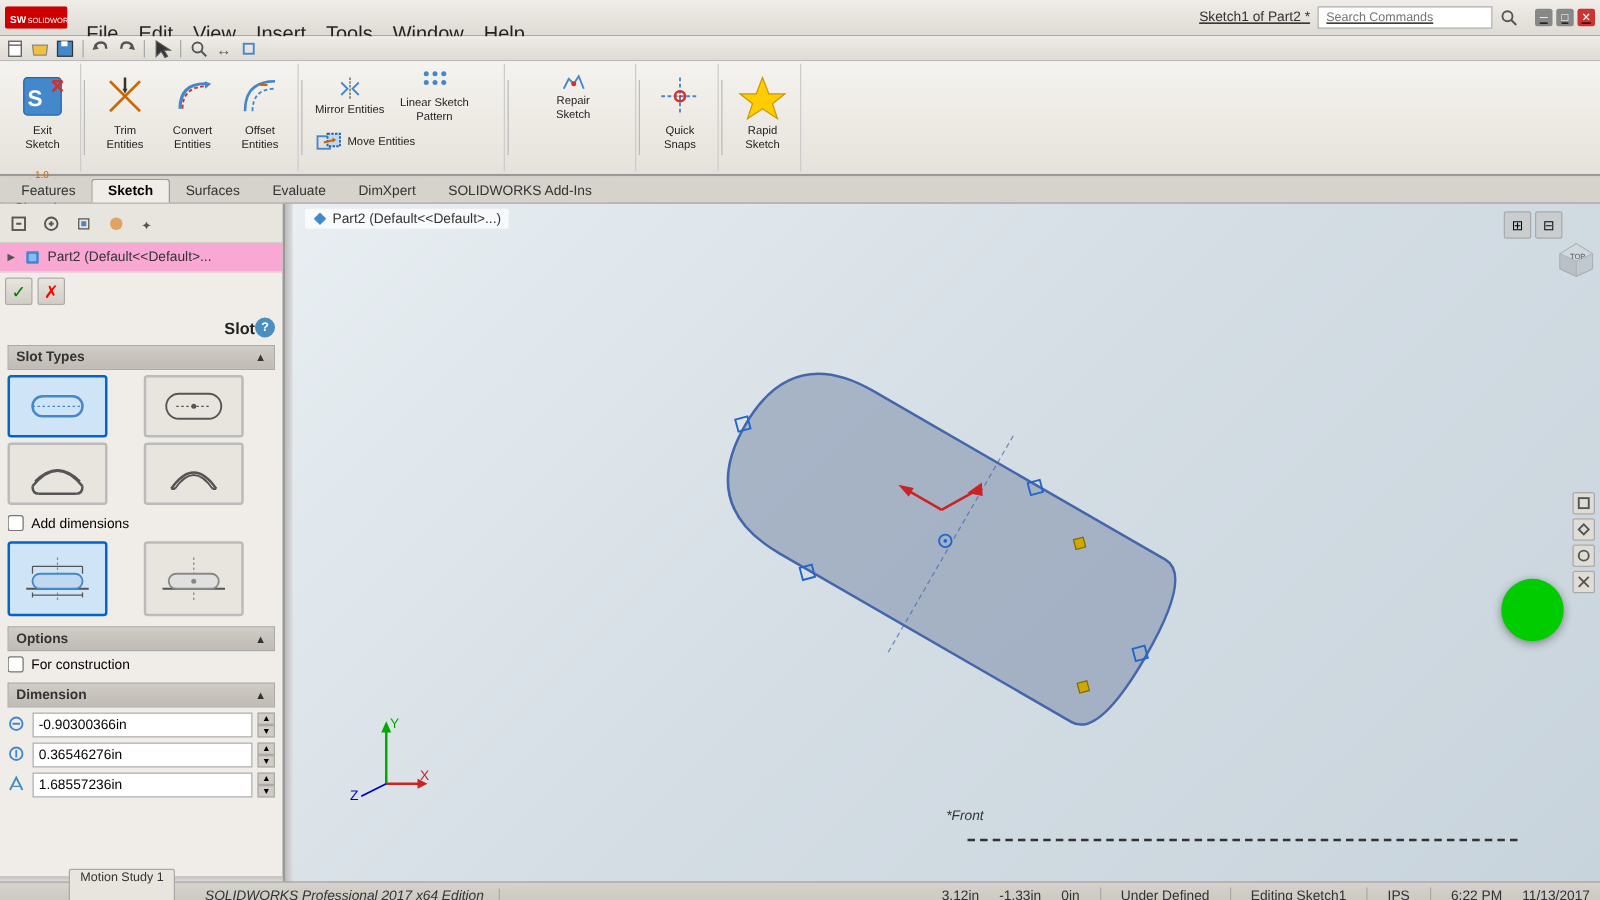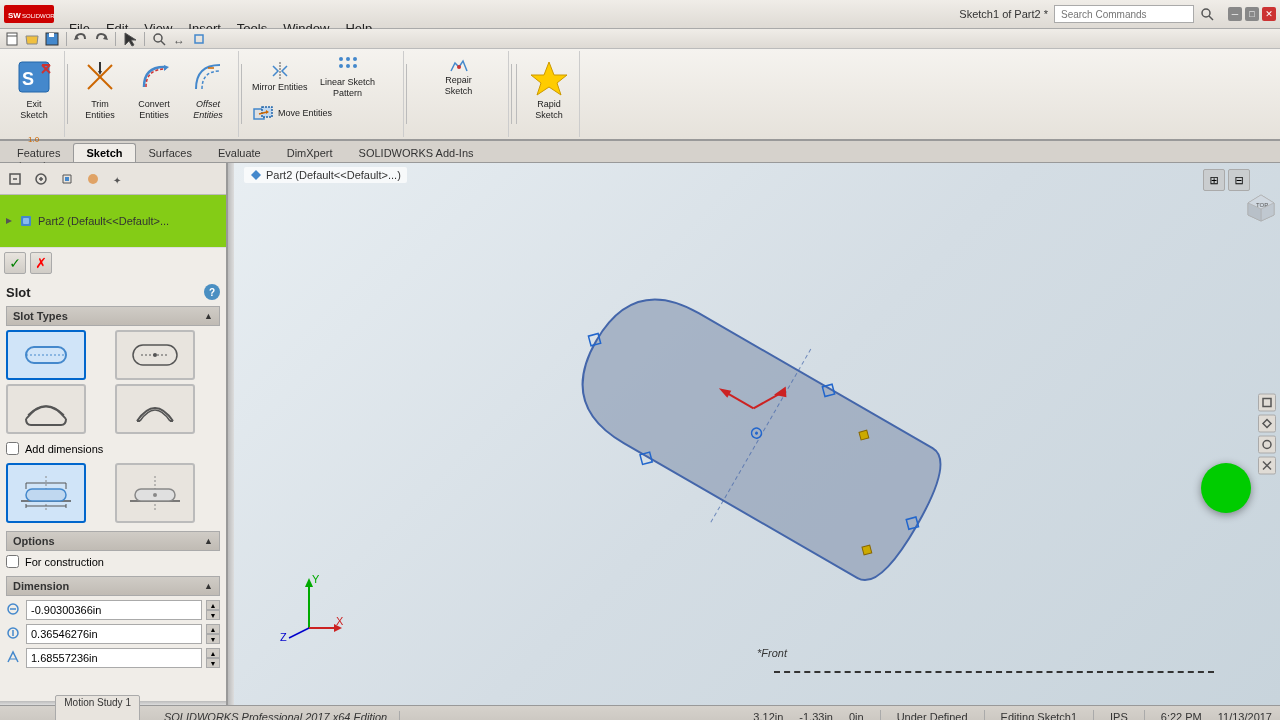--- a/index.html
+++ b/index.html
@@ -16,21 +16,21 @@
     }
     #menu-bar .menu-items {
       display: flex;
       gap: 2px;
     }
     #menu-bar .menu-item {
       padding: 2px 7px;
       color: #222;
       cursor: pointer;
       border-radius: 2px;
-      font-size: 13px;
+      font-size: 16px;
       margin-top: 28px;
     }
 
     
     #toolbar-area {
       height: 112px;
       background: linear-gradient(to bottom, #f5f3f0, #e8e4de);
       border-bottom: 2px solid #999;
       display: flex;
       flex-direction: column;
@@ -169,39 +169,39 @@
       display: flex;
       align-items: center;
       justify-content: center;
       cursor: pointer;
       border-radius: 2px;
       border: 1px solid transparent;
     }
 
     
     #tree-item {
-      padding: 18px 4px;
+      padding: 3px 4px;
       display: flex;
       align-items: center;
       gap: 4px;
-      background: #84cc16;
+      background: #f9a8d4;
       border-bottom: 1px solid #ddd;
       font-size: 11px;
     }
 
     
     #slot-panel {
       flex: 1;
       padding: 6px;
       overflow-y: auto;
     }
     #slot-title {
       display: flex;
       align-items: center;
-      justify-content: space-between;
+      justify-content: flex-end;
       margin-bottom: 6px;
     }
     .panel-title {
       font-size: 13px;
       font-weight: bold;
       color: #222;
     }
     .panel-help {
       width: 16px;
       height: 16px;
@@ -496,21 +496,21 @@
   </div>
   <div class="menu-items">
     <span class="menu-item">File</span>
     <span class="menu-item">Edit</span>
     <span class="menu-item">View</span>
     <span class="menu-item">Insert</span>
     <span class="menu-item">Tools</span>
     <span class="menu-item">Window</span>
     <span class="menu-item">Help</span>
   </div>
-  <div style="margin-left:auto;display:flex;align-items:center;gap:6px;">
+  <div style="margin-left:auto;display:flex;align-items:center;gap:6px;text-decoration:underline;">
     <span style="font-size:11px;color:#333;">Sketch1 of Part2 *</span>
     <input class="search-box" placeholder="Search Commands" style="">
     <svg width="14" height="14" viewBox="0 0 14 14" style="cursor:pointer;">
       <circle cx="6" cy="6" r="4" fill="none" stroke="#555" stroke-width="1.5"></circle>
       <line x1="9" y1="9" x2="13" y2="13" stroke="#555" stroke-width="1.5"></line>
     </svg>
     <div style="display:flex;gap:3px;margin-left:8px;">
       <div style="width:14px;height:14px;background:#888;border-radius:2px;cursor:pointer;display:flex;align-items:center;justify-content:center;color:white;font-size:9px;">─</div>
       <div style="width:14px;height:14px;background:#888;border-radius:2px;cursor:pointer;display:flex;align-items:center;justify-content:center;color:white;font-size:9px;">□</div>
       <div style="width:14px;height:14px;background:#cc3333;border-radius:2px;cursor:pointer;display:flex;align-items:center;justify-content:center;color:white;font-size:9px;">✕</div>
@@ -600,21 +600,21 @@
       <div style="display:flex;flex-direction:column;align-items:center;">
         <div class="ribbon-btn-large">
           <svg class="btn-icon-large" viewBox="0 0 40 40">
             <path d="M10 30 Q10 10 30 10" fill="none" stroke="#4488cc" stroke-width="2.5"></path>
             <path d="M12 30 Q12 12 32 12" fill="none" stroke="#cc3333" stroke-width="1.5" stroke-dasharray="3,2"></path>
             <polygon points="30,8 35,10 30,14" fill="#4488cc"></polygon>
           </svg>
           <span class="btn-label">Convert<br>Entities</span>
         </div>
       </div>
-      <div style="display:flex;flex-direction:column;align-items:center;font-style:italic;">
+      <div style="display:flex;flex-direction:column;align-items:center;">
         <div class="ribbon-btn-large">
           <svg class="btn-icon-large" viewBox="0 0 40 40">
             <path d="M8 32 Q8 8 32 8" fill="none" stroke="#4488cc" stroke-width="2"></path>
             <path d="M14 32 Q14 14 32 14" fill="none" stroke="#4488cc" stroke-width="1.5" stroke-dasharray="3,2"></path>
             <line x1="20" y1="11" x2="26" y2="11" stroke="#cc6600" stroke-width="1.5"></line>
           </svg>
           <span class="btn-label">Offset<br>Entities</span>
         </div>
       </div>
     </div>
@@ -661,20 +661,31 @@
         <svg width="24" height="18" viewBox="0 0 24 18">
           <path d="M4 14 L8 6 L12 10 L16 4 L20 14" fill="none" stroke="#4488cc" stroke-width="1.5"></path>
           <circle cx="12" cy="10" r="2" fill="#cc3333"></circle>
         </svg>
         <span class="btn-label">Repair<br>Sketch</span>
       </div>
     </div>
 
     <div class="sep"></div>
 
+    <div class="ribbon-group">
+      <div class="ribbon-btn-large">
+        <svg class="btn-icon-large" viewBox="0 0 40 40">
+          <line x1="20" y1="5" x2="20" y2="35" stroke="#4488cc" stroke-width="1.5" stroke-dasharray="3,2"></line>
+          <line x1="5" y1="20" x2="35" y2="20" stroke="#4488cc" stroke-width="1.5" stroke-dasharray="3,2"></line>
+          <circle cx="20" cy="20" r="4" fill="none" stroke="#cc3333" stroke-width="2"></circle>
+          <circle cx="20" cy="20" r="1" fill="#cc3333"></circle>
+        </svg>
+        <span class="btn-label">Quick<br>Snaps</span>
+      </div>
+    </div>
 
     <div class="sep"></div>
 
     <div class="ribbon-group">
       <div class="ribbon-btn-large">
         <svg class="btn-icon-large" viewBox="0 0 40 40">
           <polygon points="20,5 25,18 38,18 28,26 32,38 20,30 8,38 12,26 2,18 15,18" fill="#ffcc00" stroke="#cc9900" stroke-width="1"></polygon>
         </svg>
         <span class="btn-label">Rapid<br>Sketch</span>
       </div>

